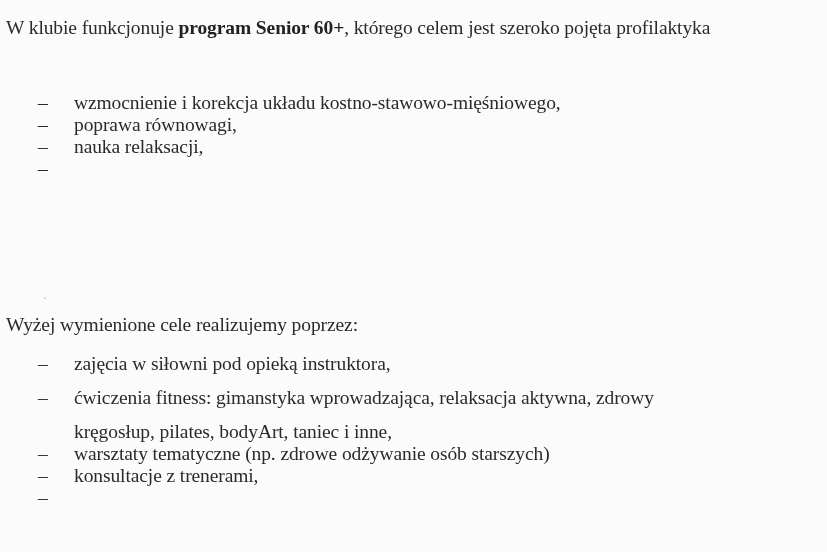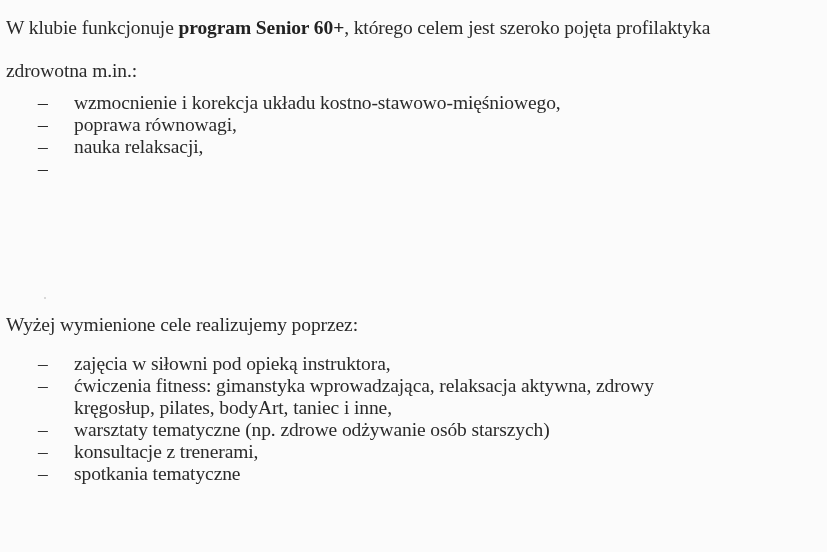--- a/index.html
+++ b/index.html
@@ -19,31 +19,30 @@
     .para b { font-weight: bold; color: #222; }
     .list { position: absolute; left: 38px; margin: 0; padding: 0; list-style: none; }
     .list li {
       position: relative; padding-left: 36px;
       font-size: 19.5px; line-height: 22px; white-space: nowrap;
       letter-spacing: -0.1px;
     }
     .list li .dash {
       position: absolute; left: 0; top: 0;
     }
-    .cont { display: block; }
+    .cont { display: block; margin-top: 12px; }
     .speck { position: absolute; width: 2px; height: 2px; background: #ccc; border-radius: 1px; }
   </style>
 </head>
 <body>
 
 <div class="doc">
 
   <div class="para" style="top:17px;"><span>W klubie funkcjonuje </span><b>program Senior 60+</b><span>, którego celem jest szeroko pojęta profilaktyka</span></div>
 
-  <div class="para" style="top:60px;">zdrowotna m.in.:</div>
 
   <ul class="list" style="top:92px;">
     <li><span class="dash">–</span></li>
     <li><span class="dash">–</span><span>wzmocnienie i korekcja układu kostno-stawowo-mięśniowego,</span></li>
     <li><span class="dash">–</span></li>
     <li><span class="dash">–</span><span>poprawa równowagi,</span></li>
     <li><span class="dash">–</span><span>nauka relaksacji,</span></li>
     <li><span class="dash">–</span></li>
     <li><span class="dash">–</span></li>
   </ul>
@@ -54,16 +53,16 @@
 
   <ul class="list" style="top:353px;">
     <li><span class="dash">–</span><span>zajęcia w siłowni pod opieką instruktora,</span></li>
     <li>
         <span class="dash">–</span>
         <span class="cont">ćwiczenia fitness: gimanstyka wprowadzająca, relaksacja aktywna, zdrowy</span>
         <span class="cont">kręgosłup, pilates, bodyArt, taniec i inne,</span>
       </li>
     <li><span class="dash">–</span><span>warsztaty tematyczne (np. zdrowe odżywanie osób starszych)</span></li>
     <li><span class="dash">–</span><span>konsultacje z trenerami,</span></li>
-    <li><span class="dash">–</span><span>spotkania tematyczne</span></li>
+    <li><span class="dash">–</span></li>
   </ul>
 
 </div>
 
 </body></html>

